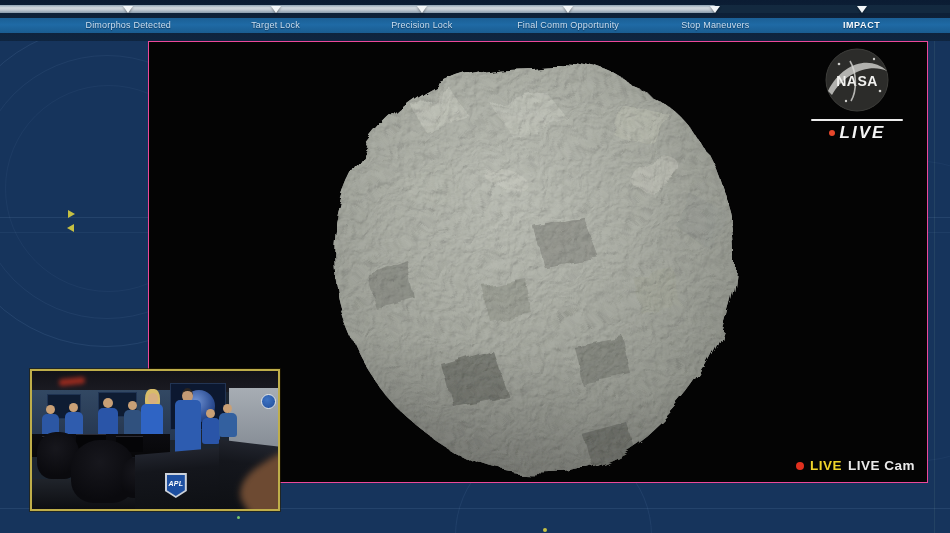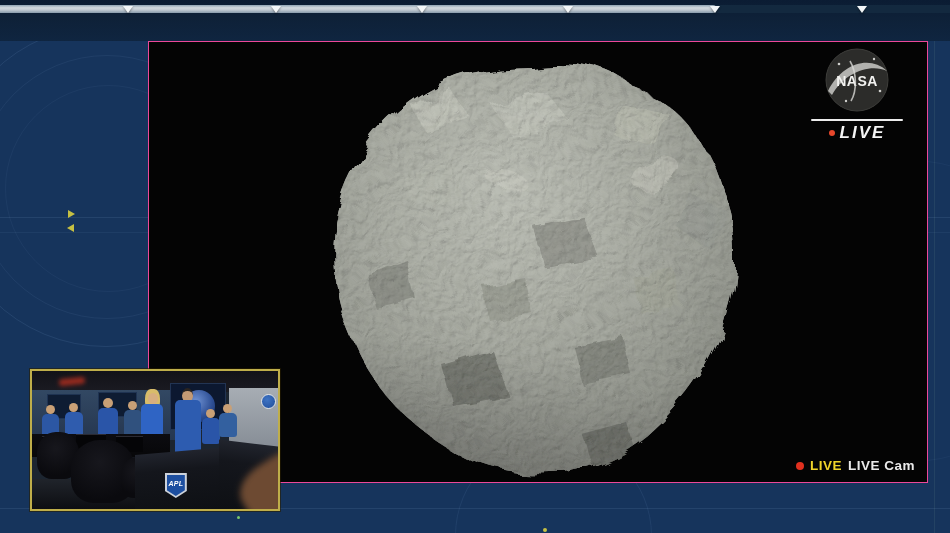--- a/index.html
+++ b/index.html
@@ -96,20 +96,28 @@
   <div class="tl-header">
     <div class="tl-track">
       <div class="tl-fill"></div>
     </div>
     <div class="tl-marker" style="left:13.5%;"></div>
     <div class="tl-marker" style="left:29.0%;"></div>
     <div class="tl-marker" style="left:44.4%;"></div>
     <div class="tl-marker" style="left:59.8%;"></div>
     <div class="tl-marker" style="left:75.3%;"></div>
     <div class="tl-marker" style="left:90.7%;"></div>
+    <div class="tl-band">
+      <span class="tl-label" style="left:13.5%;">Dimorphos Detected</span>
+      <span class="tl-label" style="left:29.0%;">Target Lock</span>
+      <span class="tl-label" style="left:44.4%;">Precision Lock</span>
+      <span class="tl-label" style="left:59.8%;">Final Comm Opportunity</span>
+      <span class="tl-label" style="left:75.3%;">Stop Maneuvers</span>
+      <span class="tl-label impact" style="left:90.7%;">IMPACT</span>
+    </div>
   </div>
 
   <div class="video-panel">
     <svg class="asteroid-svg" width="778" height="440" viewBox="0 0 778 440">
       <defs>
         <path id="blob" d="M 380 22 C 420 16,458 24,484 44 C 524 58,556 94,569 140 C 586 180,589 225,576 266 C 566 312,536 356,496 391 C 461 419,421 431,386 429 C 345 432,299 411,261 378 C 227 348,199 305,187 258 C 175 215,179 167,200 127 C 222 84,261 49,306 32 C 331 23,356 23,380 22 Z"></path>
         <radialGradient id="shade" cx="44%" cy="32%" r="78%">
           <stop offset="0%" stop-color="#a3a79a"></stop>
           <stop offset="40%" stop-color="#8b8f82"></stop>
           <stop offset="72%" stop-color="#6e7266"></stop>

